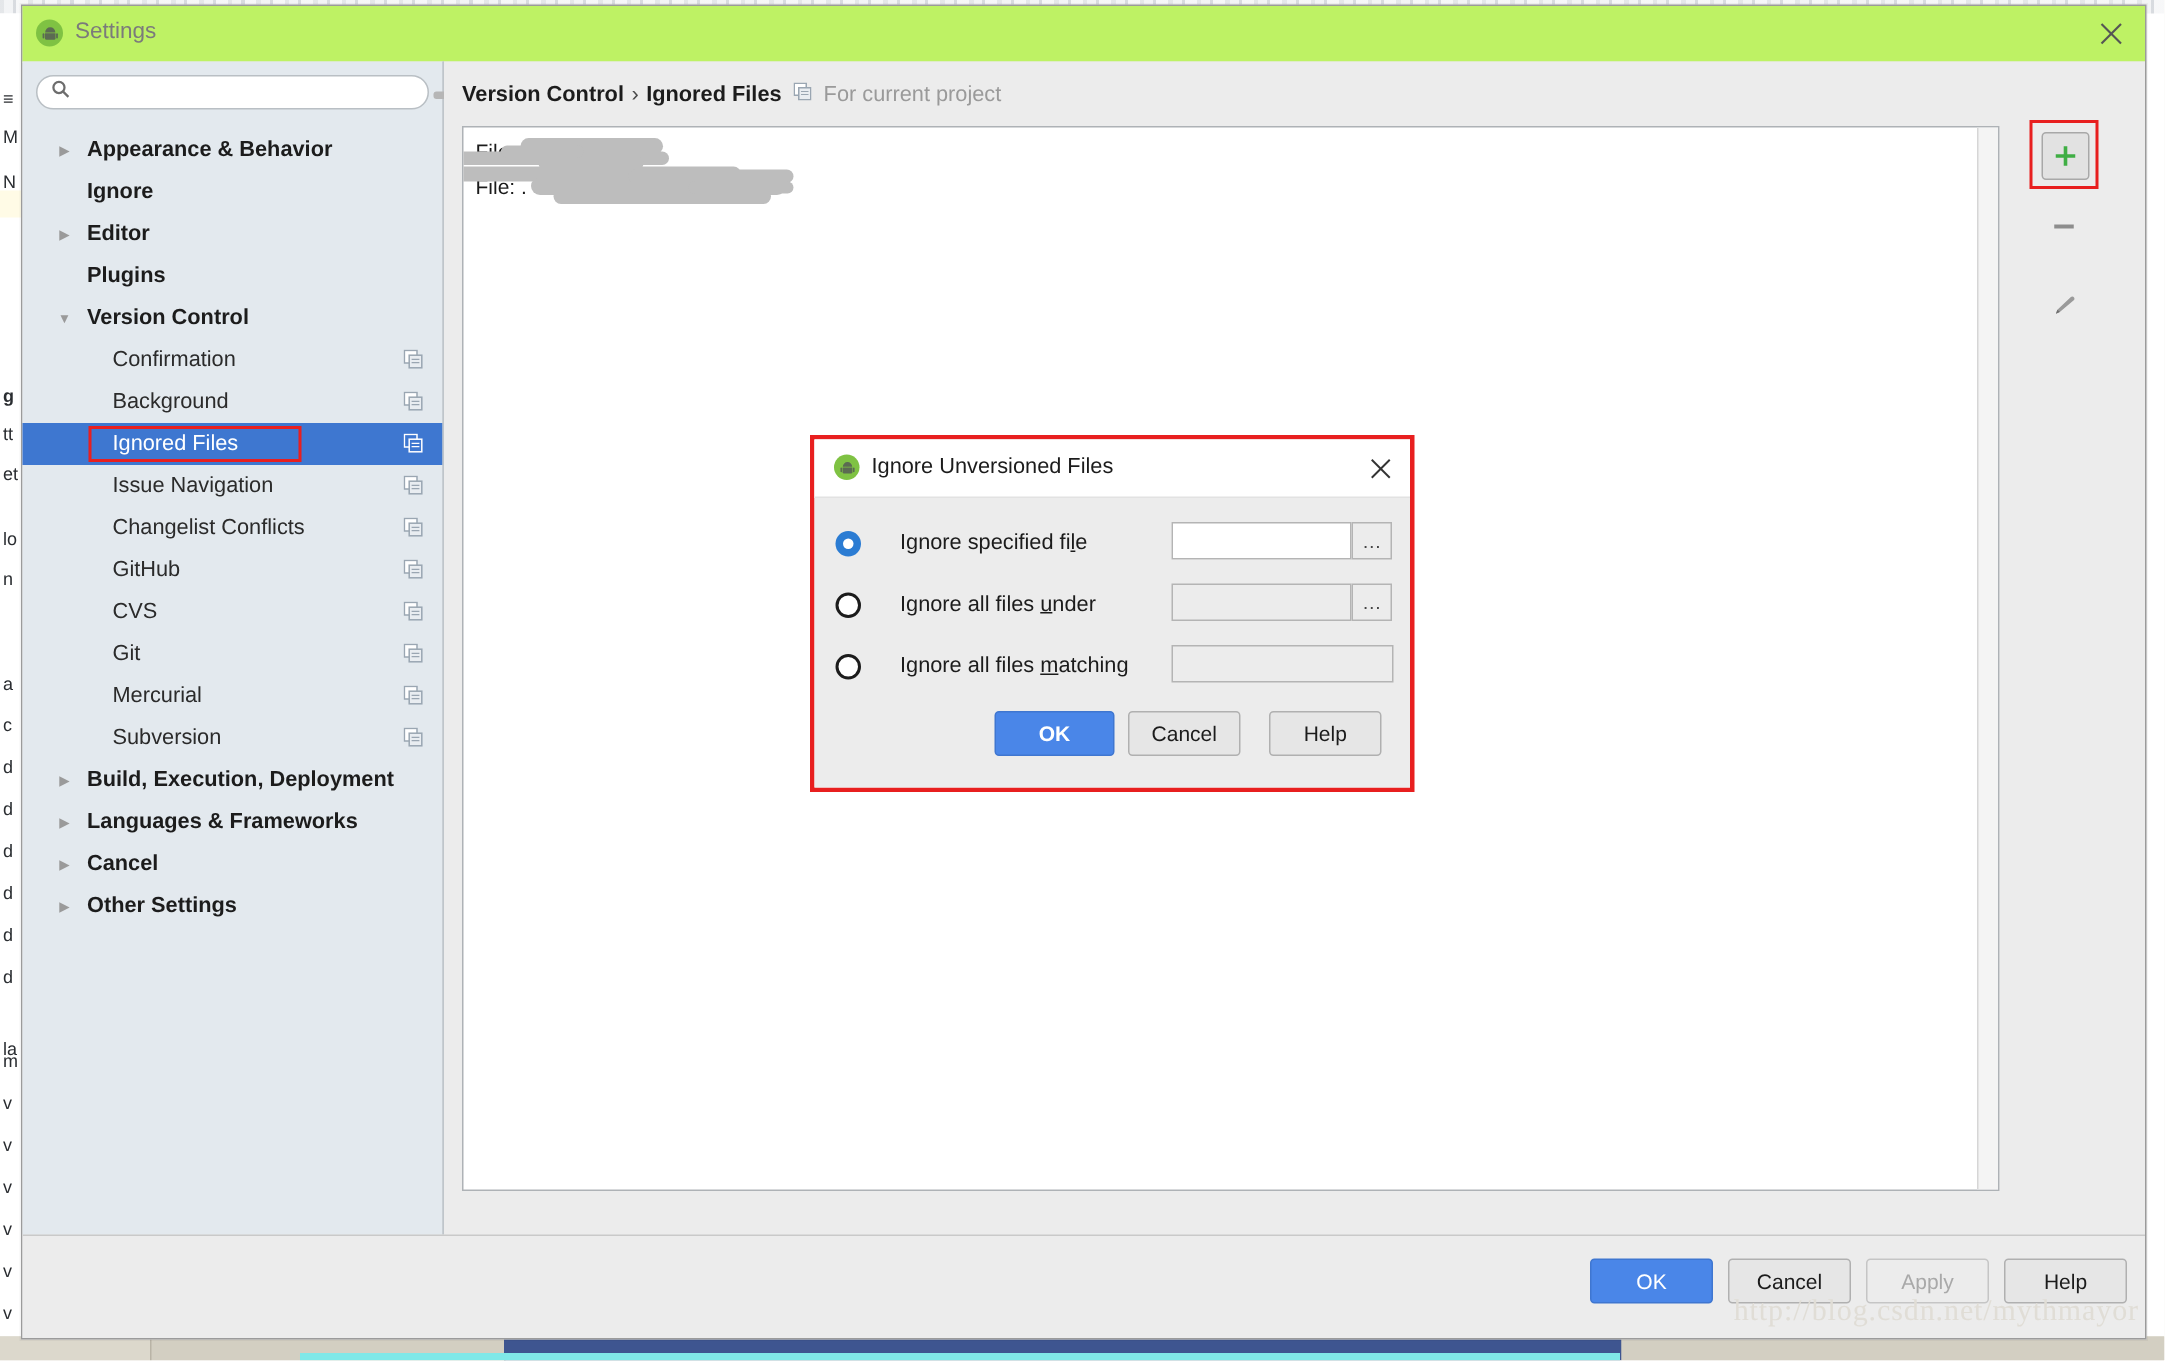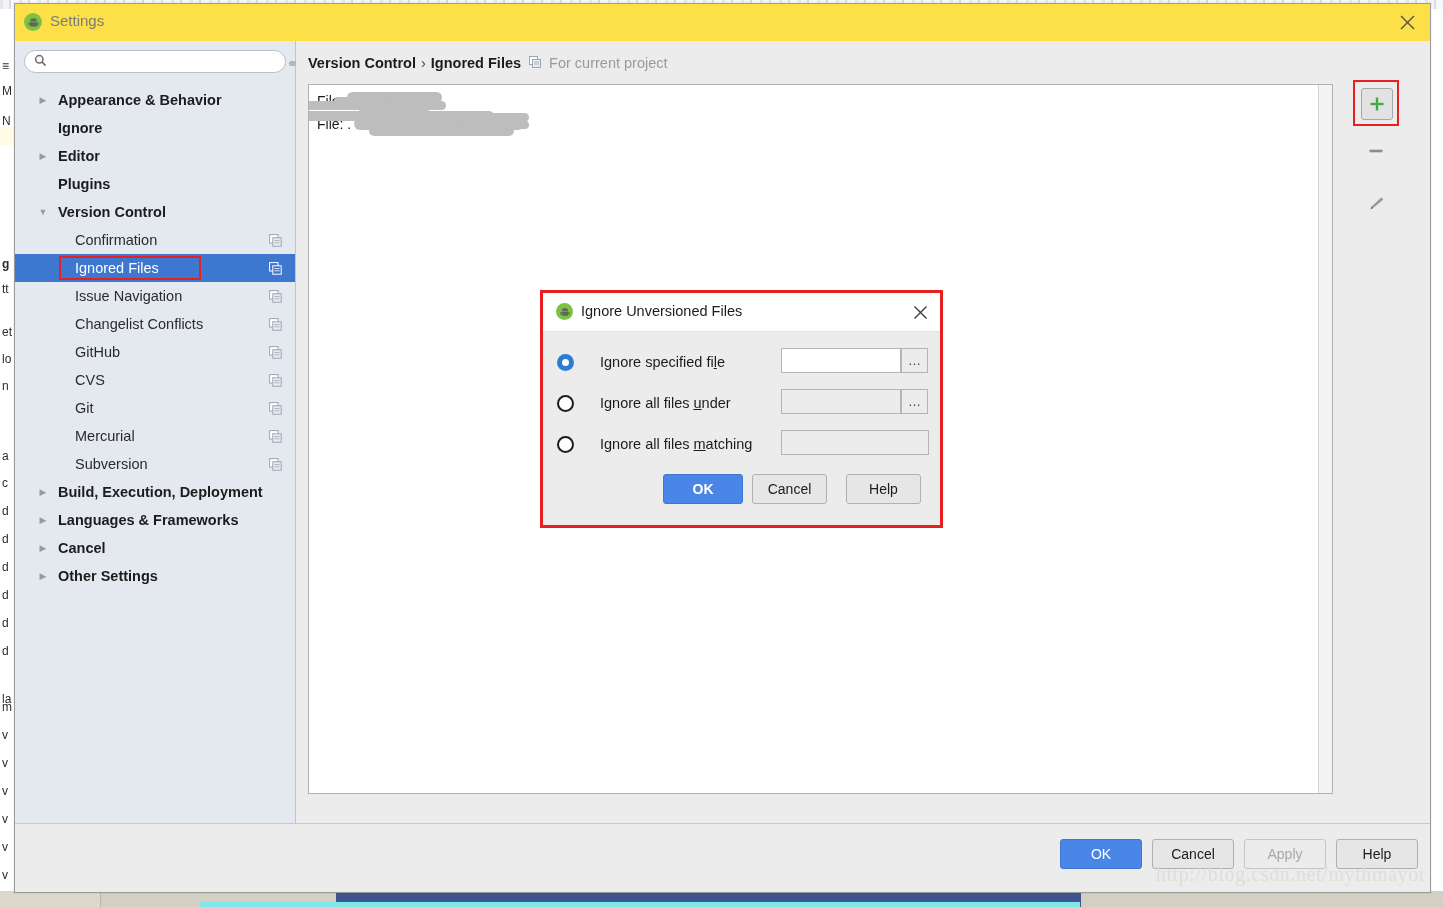--- a/index.html
+++ b/index.html
@@ -37,21 +37,21 @@
   }
   .tb-seg { position:absolute; bottom:0; height:16px; }
 
   
   .settings-win {
     position:absolute; left:14px; top:3px; width:1415px; height:888px;
     background:#ececec; border:1px solid #9b9b9b;
     box-shadow: 0 0 0 1px rgba(0,0,0,.04);
   }
   .title-bar {
-    position:relative; height:37px; background:#fde047;
+    position:relative; height:37px; background:#bef264;
     border-bottom:1px solid #e6e6e6;
   }
   .app-icon {
     position:absolute; left:9px; top:9px; width:18px; height:18px; border-radius:50%;
     background:#7fc243;
     display:flex; align-items:center; justify-content:center;
   }
   .app-icon svg { display:block; }
   .win-title {
     position:absolute; left:35px; top:8px; font-size:15px; color:#7b7b7b;
@@ -224,21 +224,21 @@
   <div class="bg-ide">
     <div class="bg-toolbar"></div>
     <div class="bg-left-col">
       <div class="bg-strip-yellow" style="top:118px;"></div>
       <div id="bg-frags">
           <span class="bg-frag" style="top: 76px;">M</span>
           <span class="bg-frag" style="top: 51px;">≡</span>
           <span class="bg-frag" style="top: 106px;">N</span>
           <span class="bg-frag b" style="top: 249px;">g</span>
           <span class="bg-frag" style="top: 274px;">tt</span>
-          <span class="bg-frag" style="top: 301px; margin-top: 16px;">et</span>
+          <span class="bg-frag" style="top: 301px;">et</span>
           <span class="bg-frag" style="top: 344px;">lo</span>
           <span class="bg-frag" style="top: 371px;">n</span>
           <span class="bg-frag" style="top: 441px;">a</span>
           <span class="bg-frag" style="top: 468px;">c</span>
           <span class="bg-frag" style="top: 496px;">d</span>
           <span class="bg-frag" style="top: 524px;">d</span>
           <span class="bg-frag" style="top: 552px;">d</span>
           <span class="bg-frag" style="top: 580px;">d</span>
           <span class="bg-frag" style="top: 608px;">d</span>
           <span class="bg-frag" style="top: 636px;">d</span>
@@ -318,20 +318,29 @@
             </div>
             <div class="node child">
               <span class="lbl">Confirmation</span>
               <span class="copy-ico"><svg width="13" height="13" viewBox="0 0 13 13">
                   <rect x="0.6" y="0.6" width="8.4" height="8.4" fill="#ffffff" stroke="#9aa6b2"></rect>
                   <rect x="3.8" y="3.8" width="8.4" height="8.4" fill="#e9edf1" stroke="#9aa6b2"></rect>
                   <line x1="5.4" y1="6.6" x2="10.6" y2="6.6" stroke="#9aa6b2" stroke-width=".8"></line>
                   <line x1="5.4" y1="8.8" x2="10.6" y2="8.8" stroke="#9aa6b2" stroke-width=".8"></line>
                 </svg></span>
             </div>
+            <div class="node child">
+              <span class="lbl">Background</span>
+              <span class="copy-ico"><svg width="13" height="13" viewBox="0 0 13 13">
+                  <rect x="0.6" y="0.6" width="8.4" height="8.4" fill="#ffffff" stroke="#9aa6b2"></rect>
+                  <rect x="3.8" y="3.8" width="8.4" height="8.4" fill="#e9edf1" stroke="#9aa6b2"></rect>
+                  <line x1="5.4" y1="6.6" x2="10.6" y2="6.6" stroke="#9aa6b2" stroke-width=".8"></line>
+                  <line x1="5.4" y1="8.8" x2="10.6" y2="8.8" stroke="#9aa6b2" stroke-width=".8"></line>
+                </svg></span>
+            </div>
             <div class="node child selected">
               <span class="lbl">Ignored Files</span>
               <span class="copy-ico"><svg width="13" height="13" viewBox="0 0 13 13">
                   <rect x="0.6" y="0.6" width="8.4" height="8.4" fill="#3e77d0" stroke="#ffffff"></rect>
                   <rect x="3.8" y="3.8" width="8.4" height="8.4" fill="#3e77d0" stroke="#ffffff"></rect>
                   <line x1="5.4" y1="6.6" x2="10.6" y2="6.6" stroke="#ffffff" stroke-width=".8"></line>
                   <line x1="5.4" y1="8.8" x2="10.6" y2="8.8" stroke="#ffffff" stroke-width=".8"></line>
                 </svg></span>
               <span class="sel-outline"></span>
             </div>

